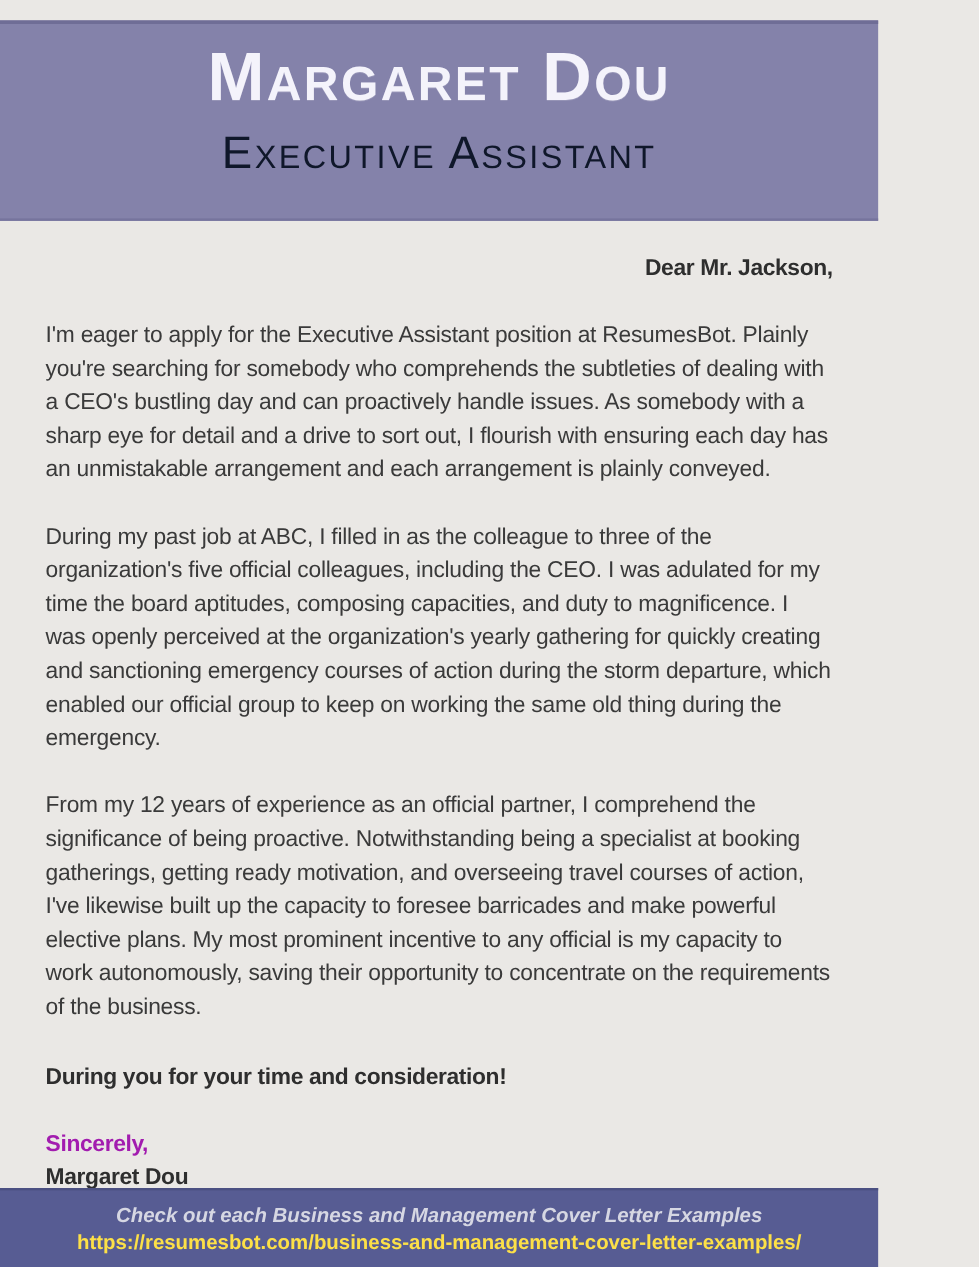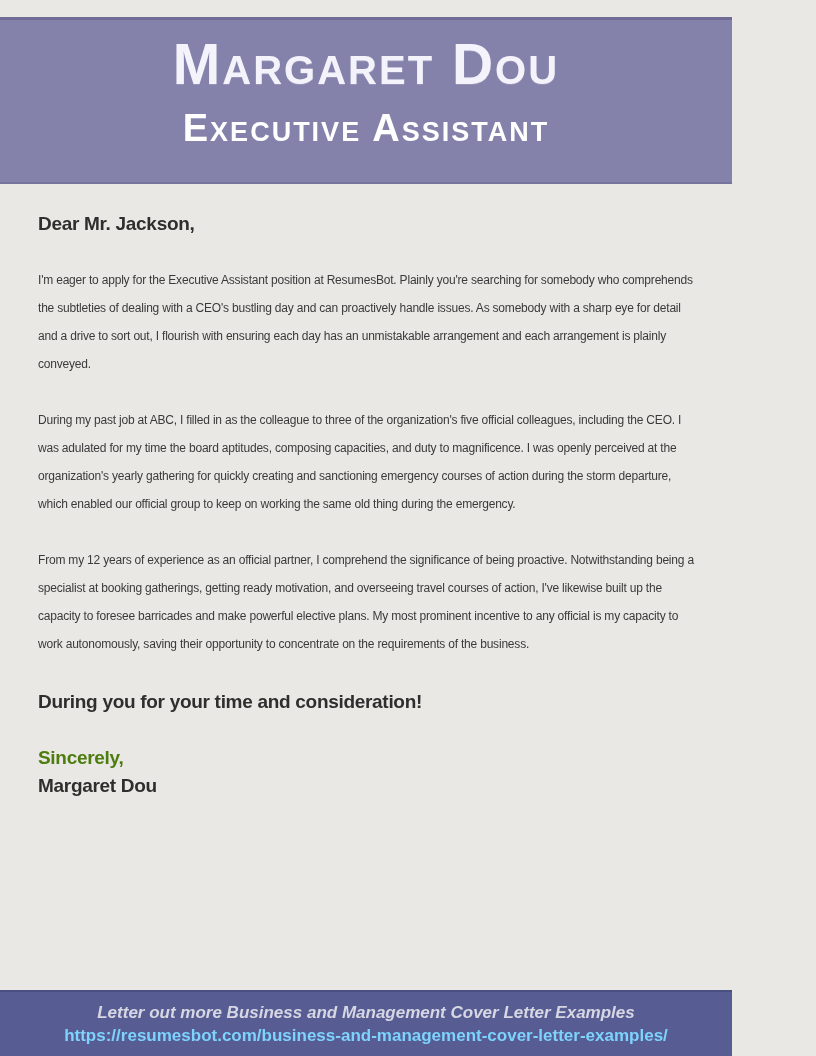--- a/index.html
+++ b/index.html
@@ -33,60 +33,61 @@
     font-variant: small-caps;
     letter-spacing: 2px;
     color: #f4f3fb;
     text-shadow: 0 1px 0 rgba(255,255,255,0.15);
   }
   .header-title {
     margin: 0;
     margin-top: 16px;
     font-size: 38px;
     line-height: 1.0;
-    font-weight: bold;
+    font-weight: normal;
     font-variant: small-caps;
     letter-spacing: 2px;
-    color: #ffffff;
+    color: #0f172a;
   }
   
   .letter {
     padding: 26px 38px 0 38px;
     color: #333333;
   }
   .salutation {
     margin: 0 0 0 0;
     font-size: 19px;
     font-weight: bold;
     letter-spacing: -0.3px;
     line-height: 28px;
     color: #2e2e2e;
+    text-align: right;
   }
   .para {
     margin: 28px 0 0 0;
-    font-size: 12px;
+    font-size: 19px;
     letter-spacing: -0.2px;
     line-height: 28px;
     color: #3a3a3a;
   }
   .closing-thanks {
     margin: 30px 0 0 0;
     font-size: 19px;
     font-weight: bold;
     letter-spacing: -0.3px;
     line-height: 28px;
     color: #2e2e2e;
   }
   .signoff {
     margin: 28px 0 0 0;
     font-size: 19px;
     font-weight: bold;
     letter-spacing: -0.3px;
     line-height: 28px;
-    color: #4d7c0f;
+    color: #a21caf;
   }
   .signature {
     margin: 0;
     font-size: 19px;
     font-weight: bold;
     letter-spacing: -0.3px;
     line-height: 28px;
     color: #2e2e2e;
   }
   
@@ -106,21 +107,21 @@
     font-weight: bold;
     font-style: italic;
     line-height: 23px;
     color: #d6d7e3;
   }
   .footer-url {
     margin: 0;
     font-size: 17px;
     font-weight: bold;
     line-height: 23px;
-    color: #7dd3fc;
+    color: #fde047;
     text-decoration: none;
     display: inline-block;
   }
 </style>
 </head>
 <body>
 
 <div class="page">
 
   <div class="header-banner">
@@ -137,17 +138,17 @@
 
     <p class="para">From my 12 years of experience as an official partner, I comprehend the significance of being proactive. Notwithstanding being a specialist at booking gatherings, getting ready motivation, and overseeing travel courses of action, I've likewise built up the capacity to foresee barricades and make powerful elective plans. My most prominent incentive to any official is my capacity to work autonomously, saving their opportunity to concentrate on the requirements of the business.</p>
 
     <p class="closing-thanks">During you for your time and consideration!</p>
 
     <p class="signoff">Sincerely,</p>
     <p class="signature">Margaret Dou</p>
   </div>
 
   <div class="footer-banner">
-    <p class="footer-promo">Letter out more Business and Management Cover Letter Examples</p>
+    <p class="footer-promo">Check out each Business and Management Cover Letter Examples</p>
     <a class="footer-url" href="#">https://resumesbot.com/business-and-management-cover-letter-examples/</a>
   </div>
 
 </div>
 
 </body></html>

